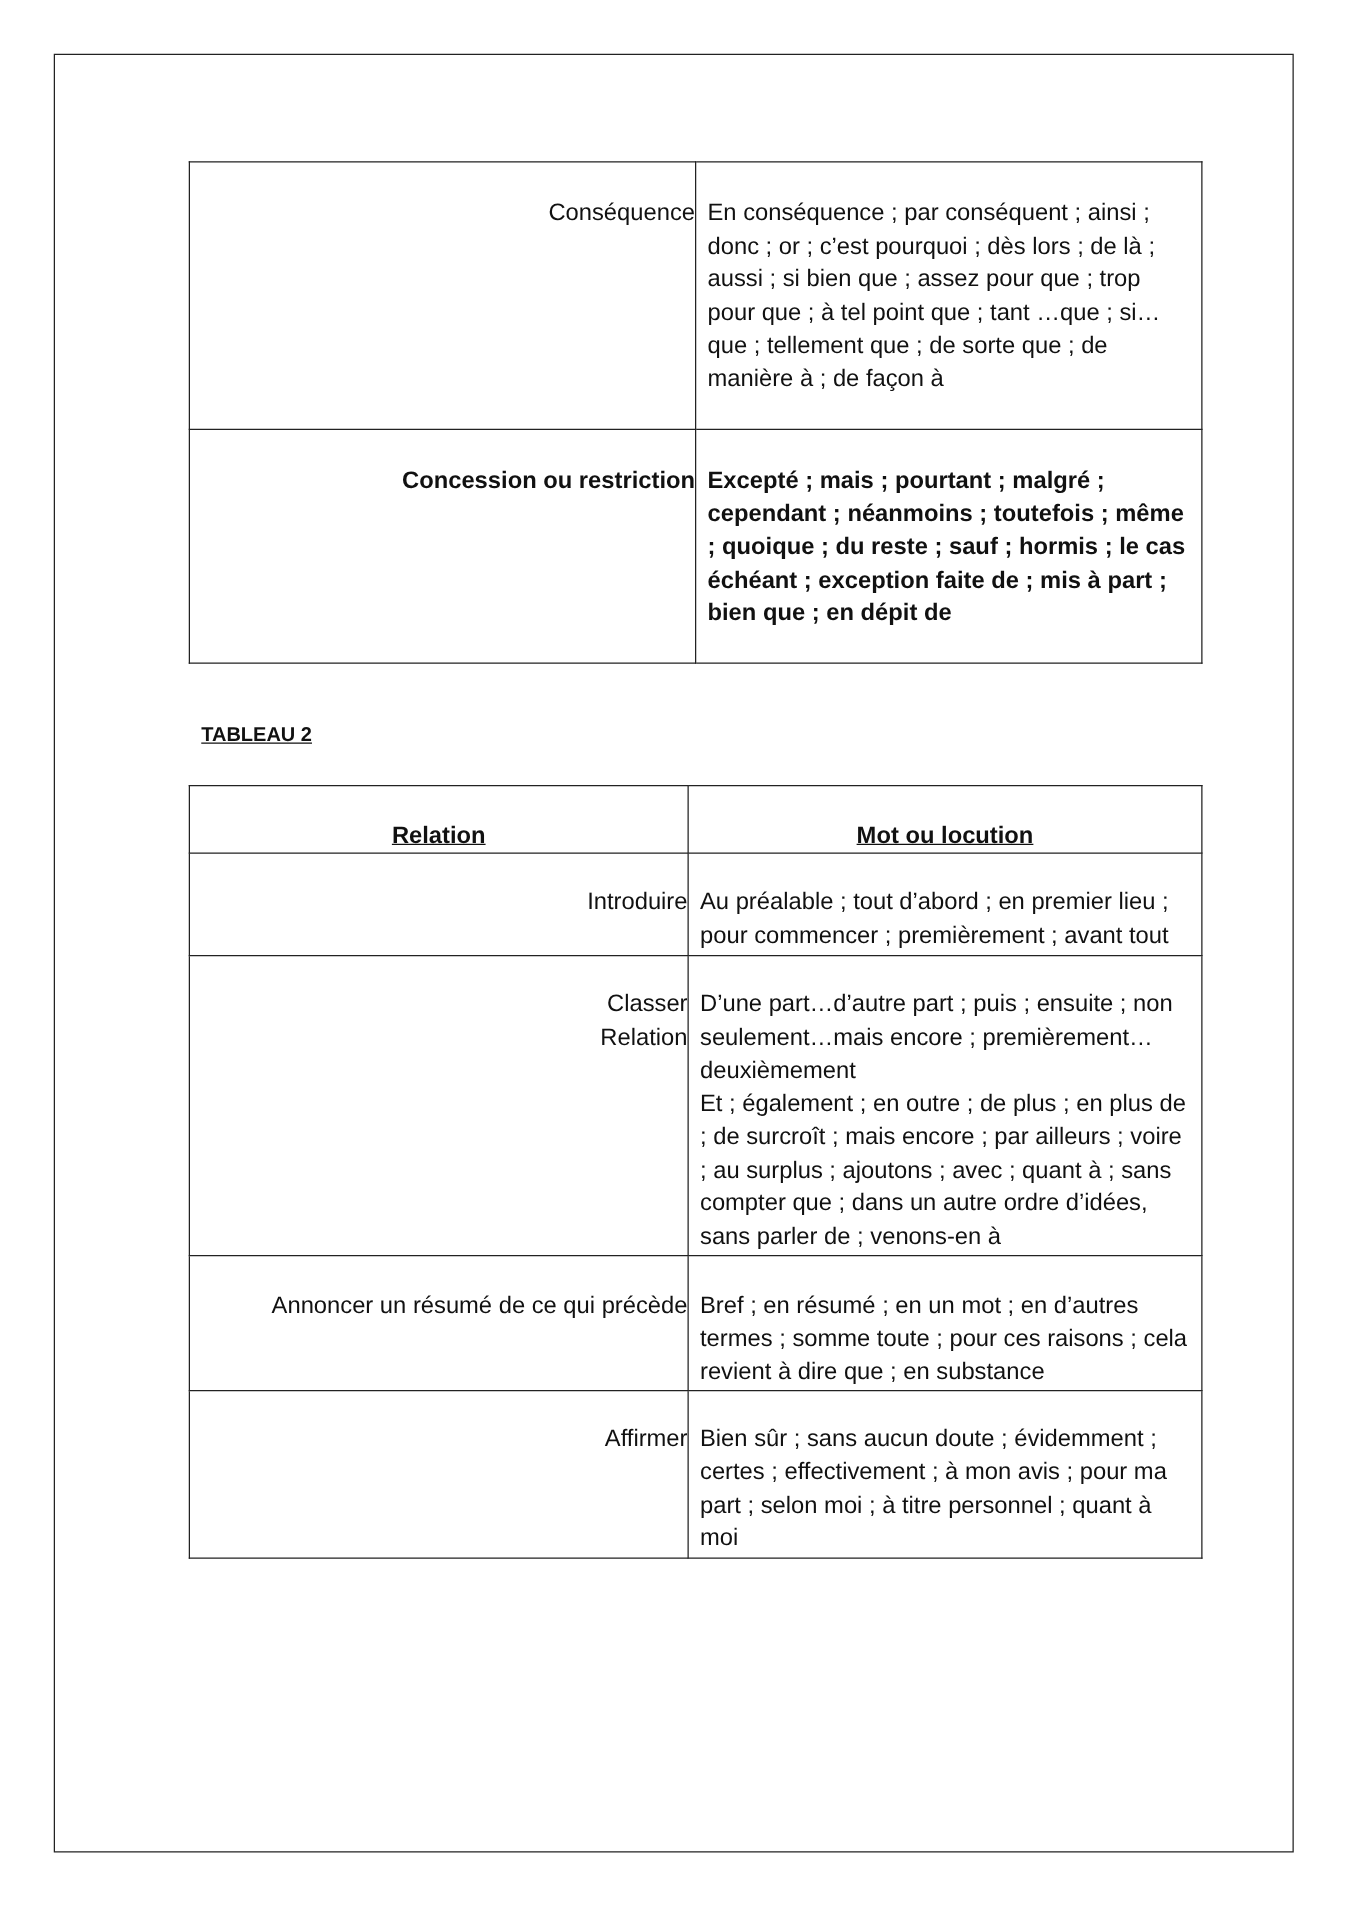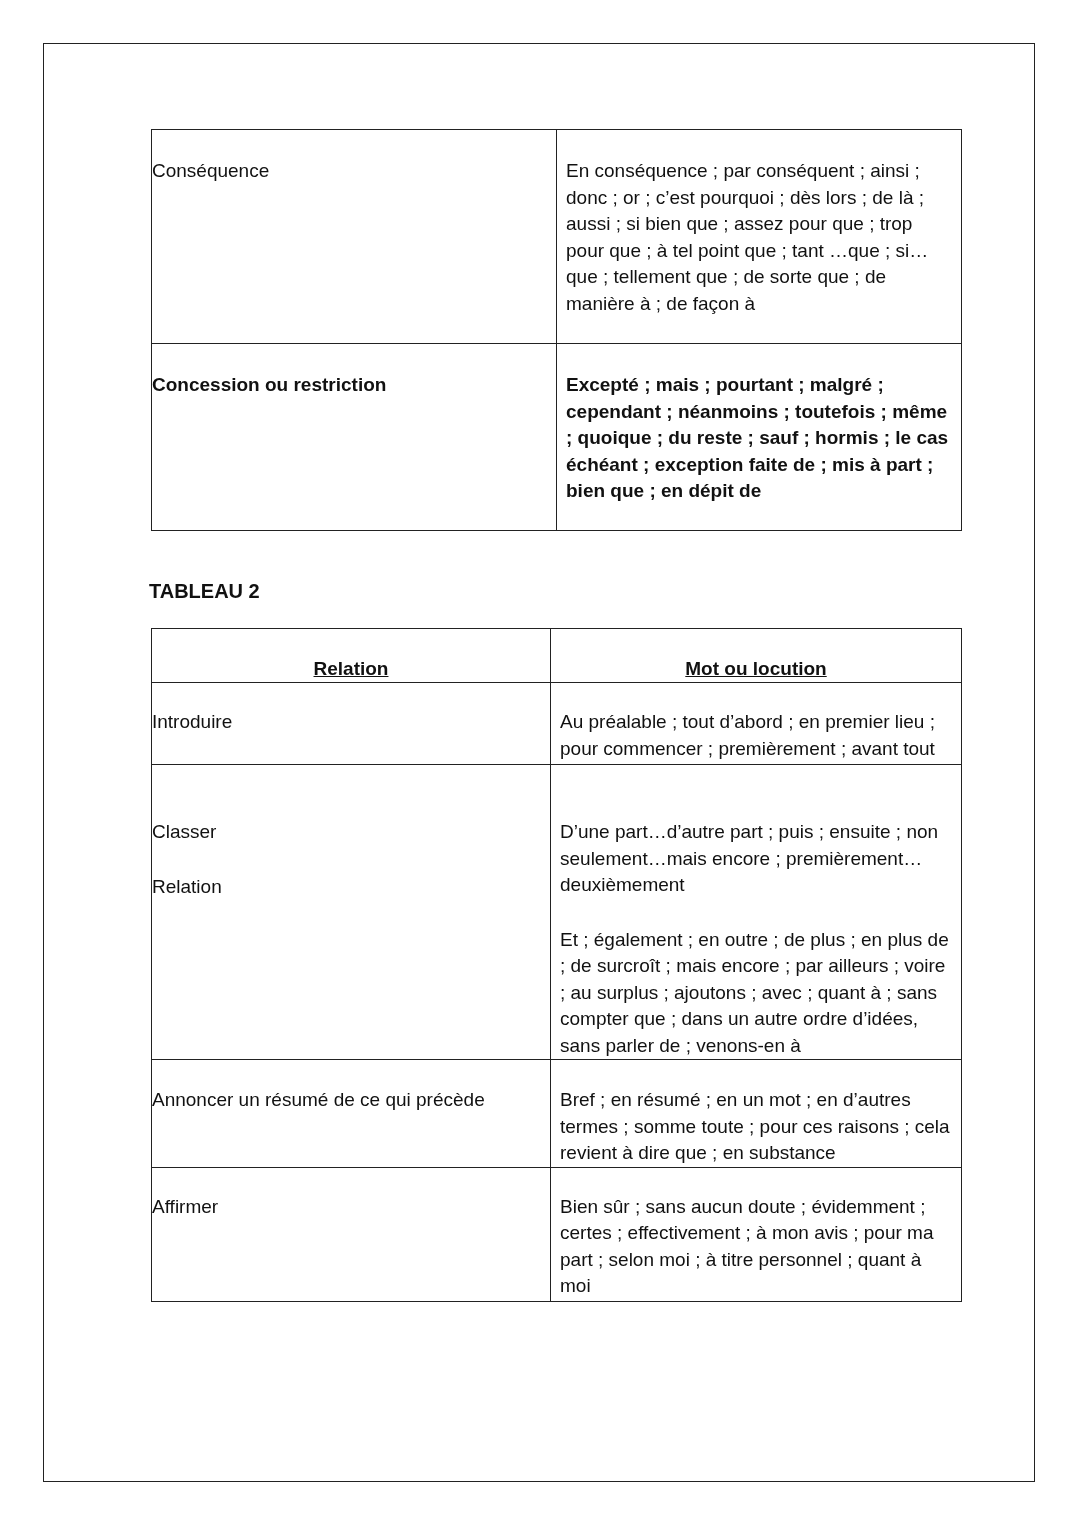--- a/index.html
+++ b/index.html
@@ -3,43 +3,43 @@
 <meta charset="utf-8">
 <style>
   html, body { margin:0; padding:0; background:#ffffff; }
   body { width:1080px; height:1527px; position:relative; overflow:hidden;
          font-family: "Liberation Sans", sans-serif; color:#111; }
   .page-border { position:absolute; left:43px; top:43px; width:992px; height:1439px;
                  border:1.5px solid #222; box-sizing:border-box; }
   table { position:absolute; left:151px; width:811px; border-collapse:collapse;
           font-size:19px; line-height:26.5px; table-layout:fixed; }
   td, th { border:1.5px solid #222; vertical-align:top; padding:0; }
-  td.rel { text-align:left; }
+  td.rel { text-align:right; }
   td.words { padding-left:9px; padding-right:6px; }
   #t1 { top:129px; }
   #t1 col.c1 { width:405px; }
   #t1 td.rel { padding-top:28px; }
   #t1 td.words { padding-top:28px; }
   #t1 tr.r1 { height:214px; }
   #t1 tr.r2 { height:187px;font-weight:bold; }
-  .heading2 { position:absolute; left:149px; top:580px; font-size:20px; font-weight:bold;
-              }
+  .heading2 { position:absolute; left:161px; top:580px; font-size:16px; font-weight:bold;
+              text-decoration:underline; }
   #t2 { top:628px; }
   #t2 col.c1 { width:399px; }
   #t2 th { font-weight:bold; text-decoration:underline; 
            vertical-align:bottom; padding-bottom:0; height:53px; line-height:26px; }
   #t2 td.rel, #t2 td.words { padding-top:26px; }
   #t2 tr.h { height:54px; }
   #t2 tr.a { height:82px; }
   #t2 tr.b { height:240px; }
   #t2 tr.c { height:107px; }
   #t2 tr.d { height:134px; }
   #t2 tr.e { height:107px; }
   #t2 tr.c td.rel, #t2 tr.c td.words { padding-top:27px; }
-  .line { display:block;margin-top:28px; }
+  .line { display:block; }
 </style>
 </head>
 <body>
 
 <div class="page-border"></div>
 
 <table id="t1">
   <colgroup>
       <col class="c1">
       <col class="c2">

